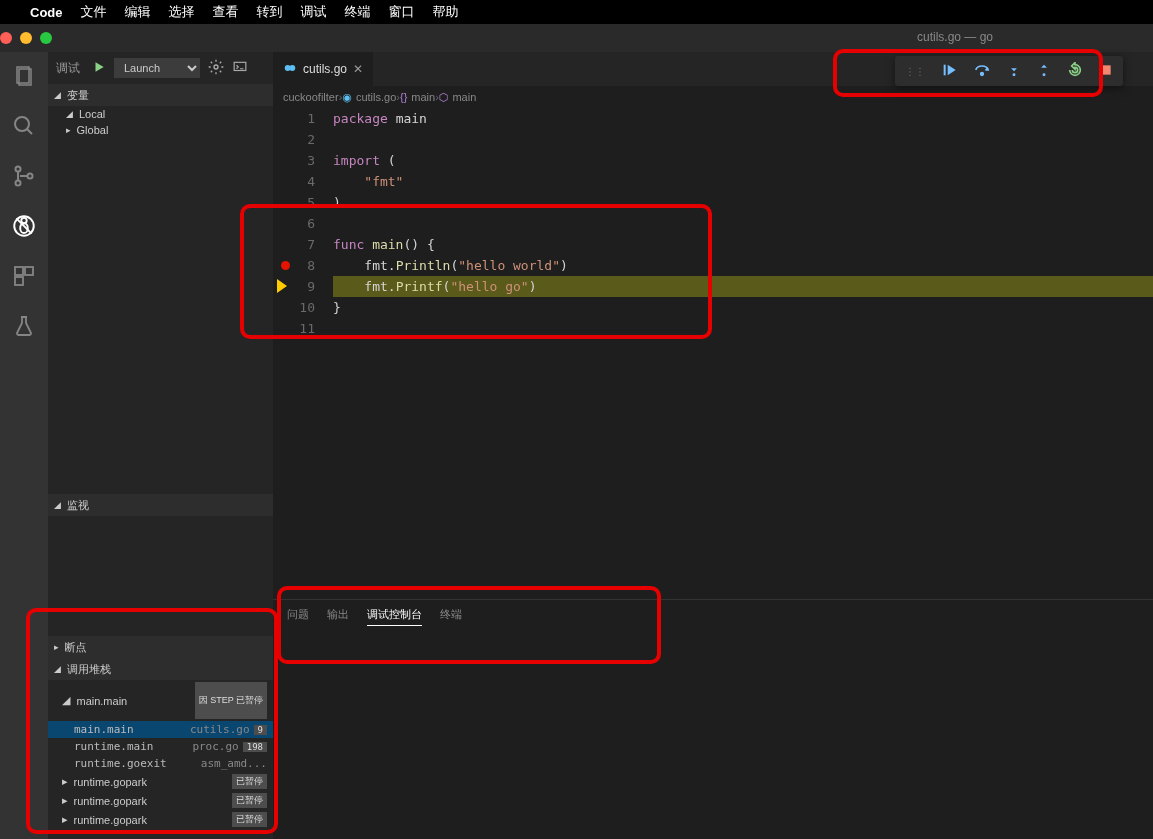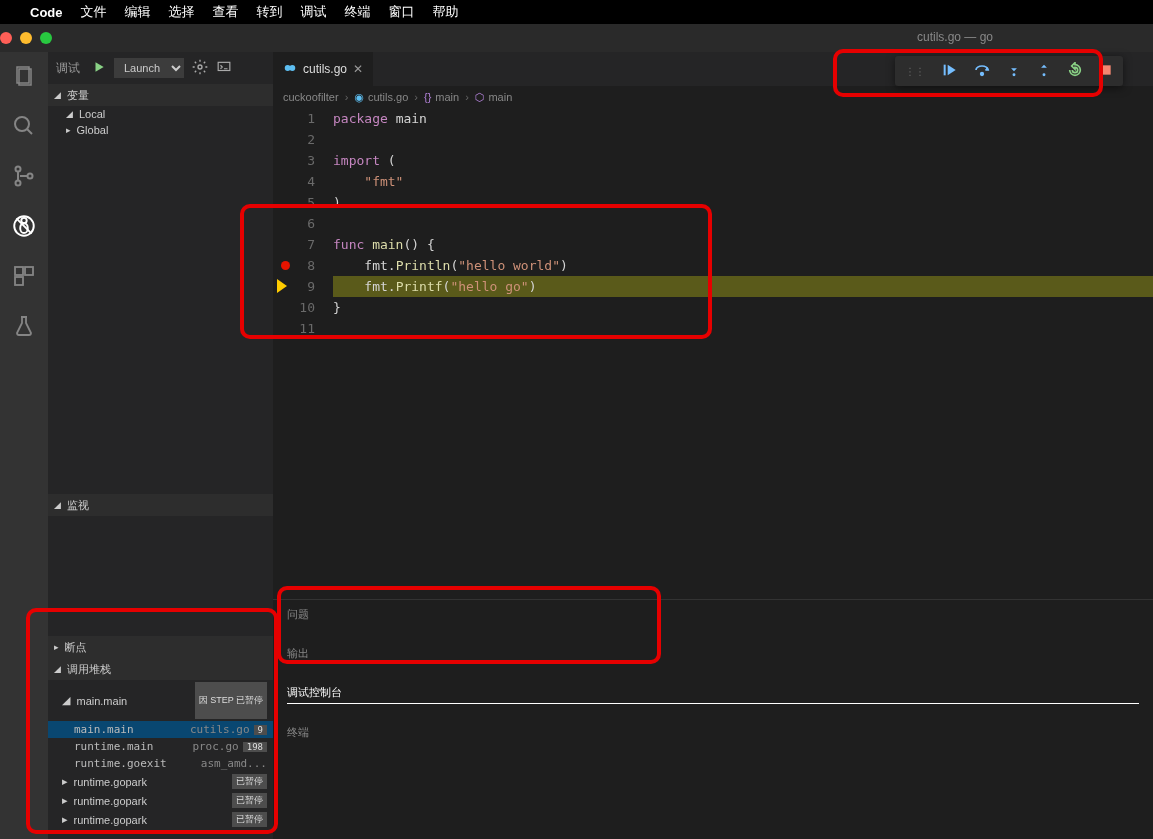--- a/index.html
+++ b/index.html
@@ -72,21 +72,21 @@
       background: #252526;
     }
     .debug-top .label { color: #999; margin-right: 4px; }
     .play-btn { color: #89d185; cursor: pointer; }
     .config-select {
       background: #3c3c3c;
       color: #ccc;
       border: none;
       padding: 2px 6px;
       font-size: 11px;
-      width: 70px;
+      width: 86px;
       height: 20px;
     }
     .gear, .openlaunch { color: #aaa; cursor: pointer; }
     .section-header {
       height: 22px;
       background: #2d2d2d;
       display: flex;
       align-items: center;
       padding: 0 6px;
       gap: 6px;
@@ -177,21 +177,20 @@
       font-size: 12px;
       cursor: pointer;
     }
     .tab .icon-go { color: #5dbef1; }
     .tab .close { color: #999; }
     .breadcrumb {
       height: 22px;
       display: flex;
       align-items: center;
       padding: 0 10px;
-      gap: 6px;
       font-size: 11px;
       color: #888;
     }
     .breadcrumb .bc-item { display: flex; align-items: center; gap: 4px; }
     .breadcrumb .sep { color: #666; }
     .debug-toolbar {
       position: absolute;
       top: 4px;
       right: 30px;
       height: 30px;
@@ -248,21 +247,20 @@
       border-top: 1px solid #333;
       display: flex;
       flex-direction: column;
     }
     .panel-tabs {
       display: flex;
       gap: 18px;
       padding: 4px 14px;
       font-size: 11px;
       color: #888;
-      flex-direction: column;
     }
     .panel-tabs .pt { cursor: pointer; padding: 3px 0; }
     .panel-tabs .pt.active { color: #fff; border-bottom: 1px solid #fff; }
     .panel-body {
       flex: 1;
       padding: 4px 18px;
       font-family: "SFMono-Regular", Menlo, monospace;
       font-size: 12px;
       color: #ddd;
       line-height: 17px;

